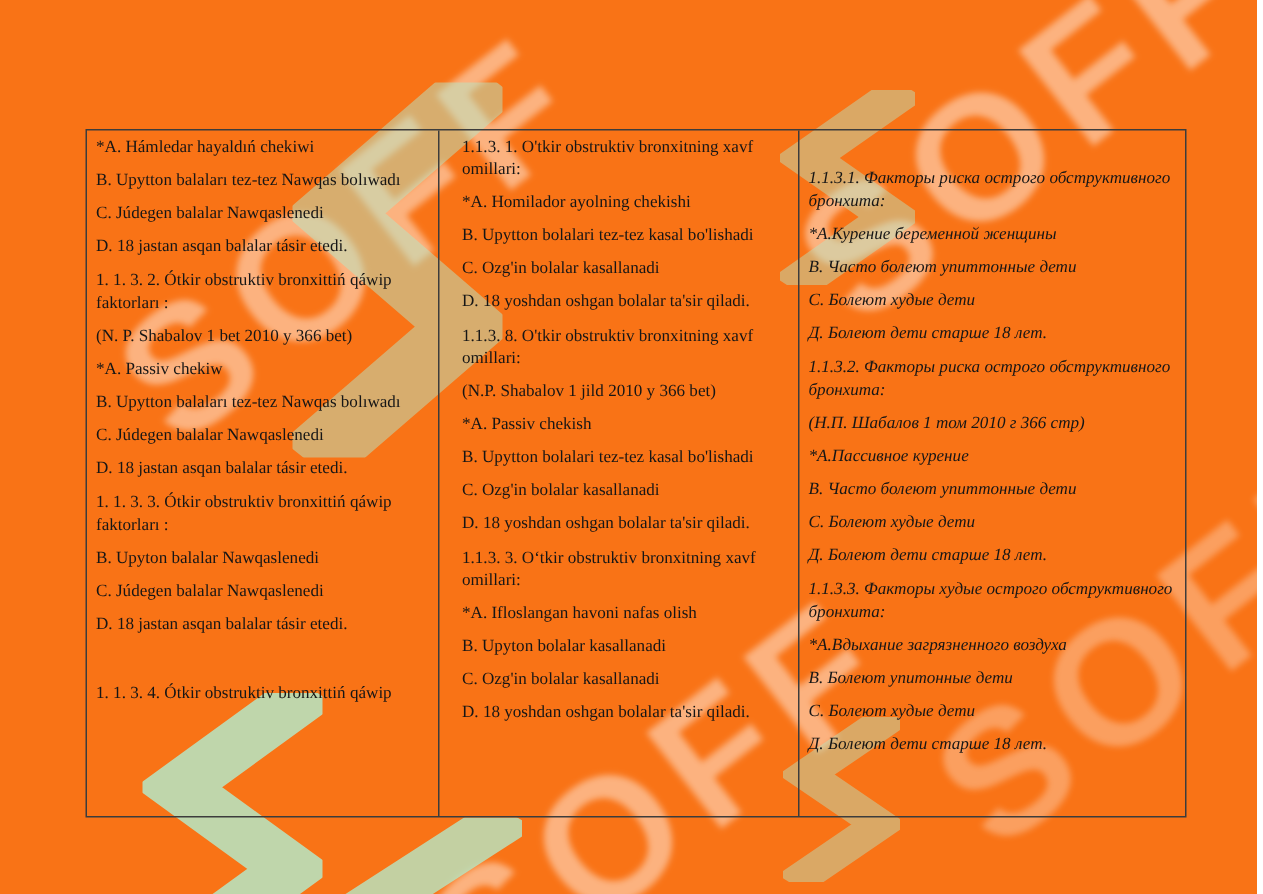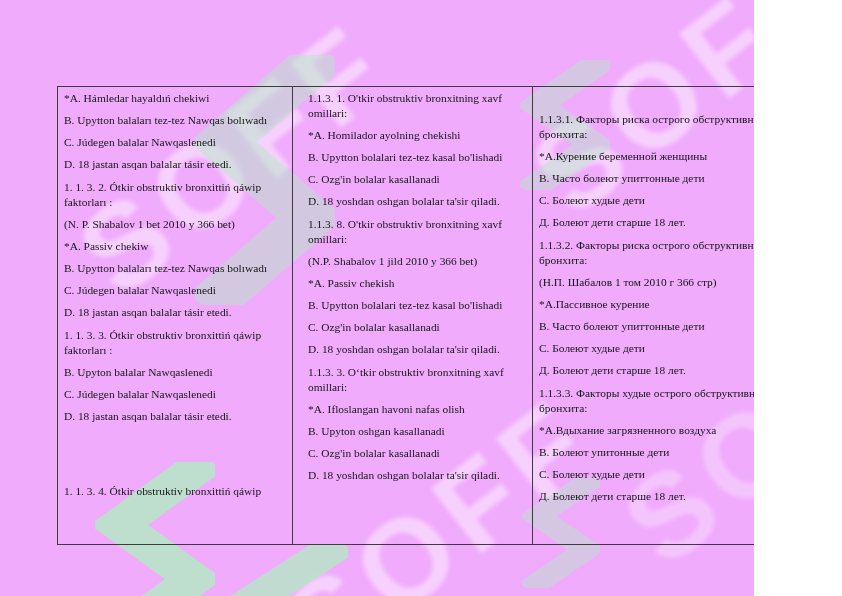--- a/index.html
+++ b/index.html
@@ -1,19 +1,19 @@
 <!DOCTYPE html>
 <html><head>
 <meta charset="utf-8">
 <style>
   html,body{margin:0;padding:0;}
   .page{
     position:relative;
-    width:754px;height:596px;
-    background:#f0abfc;
+    width:838px;height:596px;
+    background:#f97316;
     overflow:hidden;
     font-family:"Liberation Serif", serif;
     color:#161616;
   }
   
   .wm-layer{position:absolute;inset:0;pointer-events:none;}
   .wm-text{
     position:absolute;
     font-family:"Liberation Sans", sans-serif;
     font-weight:bold;
@@ -35,29 +35,29 @@
     display:flex;
     box-sizing:content-box;
   }
   .cell{
     box-sizing:border-box;
     padding:4px 4px 0 6px;
     overflow:hidden;
   }
   .cell:nth-child(1){width:234px;}
   .cell:nth-child(2){width:240px;padding-left:15px;}
-  .cell:nth-child(3){width:258px;padding-top:25px;}
+  .cell:nth-child(3){width:258px;padding-top:25px;font-style:italic;}
   .cell + .cell{border-left:1px solid #3c3c3c;}
   .cell p{
     margin:0 0 7px 0;
     font-size:11.4px;
     line-height:15px;
   }
   .block:not(:first-child){margin-top:8px;}
-  .cell:nth-child(1) .block:nth-child(4){margin-top:60px;}
+  .cell:nth-child(1) .block:nth-child(4){margin-top:31px;}
 </style>
 </head>
 <body>
 
 <div class="page">
 
   <div class="wm-layer">
     <div class="wm-text" style="left:95px;top:200px;">SOFF</div>
     <div class="wm-text" style="left:548px;top:120px;">SOFF</div>
     <div class="wm-text" style="left:300px;top:575px;">SOFF</div>
@@ -118,21 +118,21 @@
           <p class="q">1.1.3. 8. O'tkir obstruktiv bronxitning xavf omillari:</p>
           <p class="src">(N.P. Shabalov 1 jild 2010 y 366 bet)</p>
           <p class="opt">*A. Passiv chekish</p>
           <p class="opt">B. Upytton bolalari tez-tez kasal bo'lishadi</p>
           <p class="opt">C. Ozg'in bolalar kasallanadi</p>
           <p class="opt">D. 18 yoshdan oshgan bolalar ta'sir qiladi.</p>
         </div>
         <div class="block">
           <p class="q">1.1.3. 3. O‘tkir obstruktiv bronxitning xavf omillari:</p>
           <p class="opt">*A. Ifloslangan havoni nafas olish</p>
-          <p class="opt">B. Upyton oshgan kasallanadi</p>
+          <p class="opt">B. Upyton bolalar kasallanadi</p>
           <p class="opt">C. Ozg'in bolalar kasallanadi</p>
           <p class="opt">D. 18 yoshdan oshgan bolalar ta'sir qiladi.</p>
         </div>
       </div>
       <div class="cell">
         <div class="block">
           <p class="q">1.1.3.1. Факторы риска острого обструктивного бронхита:</p>
           <p class="opt">*А.Курение беременной женщины</p>
           <p class="opt">В. Часто болеют упиттонные дети</p>
           <p class="opt">С. Болеют худые дети</p>

